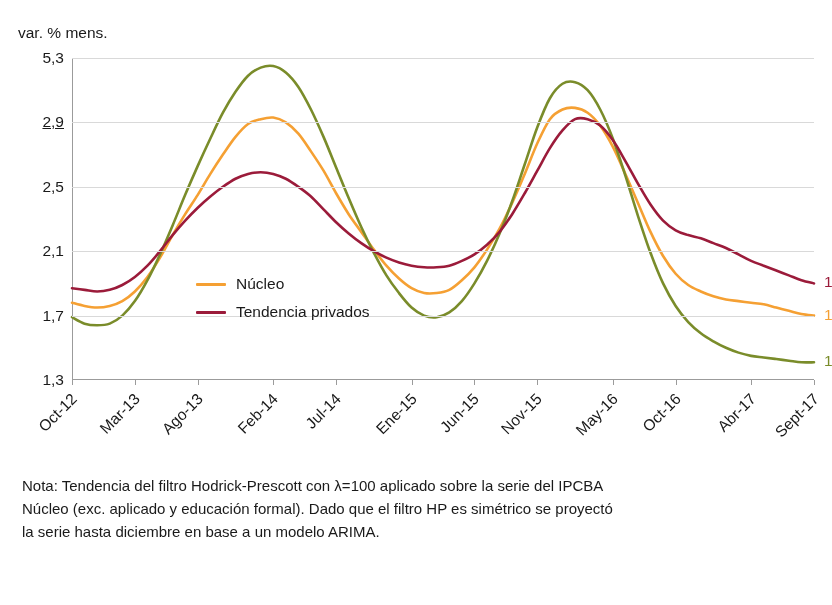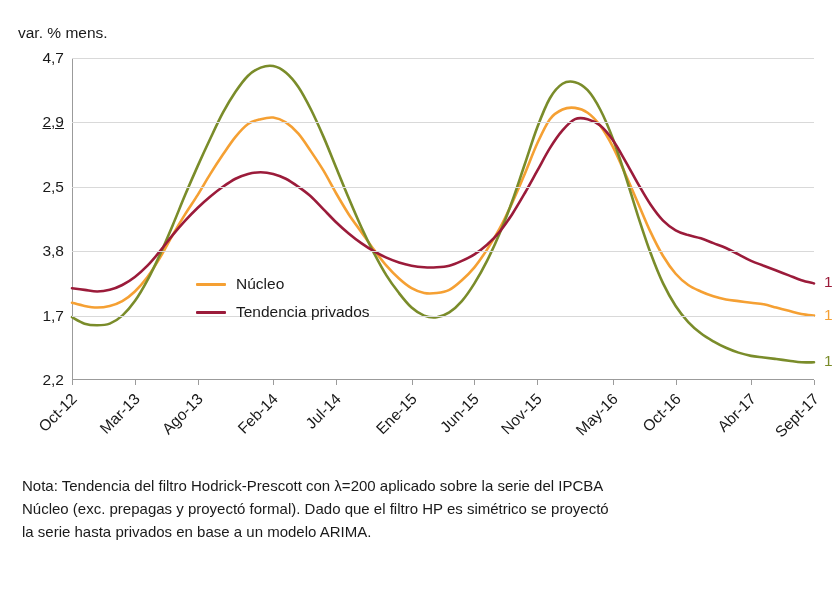--- a/index.html
+++ b/index.html
@@ -76,31 +76,31 @@
   <div class="y-axis-title">var. % mens.</div>
 
   <div class="plot-area" id="plot-area">
     <div class="axis-line-left"></div>
     <div class="axis-line-bottom"></div>
     <svg class="series-svg" id="series-svg" viewBox="0 0 742 322" preserveAspectRatio="none">
         <path d="M 0.00 244.72 C 2.10 245.26, 8.38 247.13, 12.58 247.94 C 16.77 248.75, 20.96 249.55, 25.15 249.55 C 29.34 249.55, 33.54 249.01, 37.73 247.94 C 41.92 246.87, 46.11 245.53, 50.31 243.11 C 54.50 240.70, 58.69 237.47, 62.88 233.45 C 67.07 229.42, 71.27 224.59, 75.46 218.96 C 79.65 213.32, 83.84 206.62, 88.03 199.64 C 92.23 192.66, 96.42 184.34, 100.61 177.10 C 104.80 169.85, 108.99 162.88, 113.19 156.17 C 117.38 149.46, 121.57 143.56, 125.76 136.85 C 129.95 130.14, 134.15 122.63, 138.34 115.92 C 142.53 109.21, 146.72 102.77, 150.92 96.60 C 155.11 90.43, 159.30 83.99, 163.49 78.89 C 167.68 73.79, 171.88 68.96, 176.07 66.01 C 180.26 63.06, 184.45 62.25, 188.64 61.18 C 192.84 60.11, 197.03 59.03, 201.22 59.57 C 205.41 60.11, 209.60 61.72, 213.80 64.40 C 217.99 67.08, 222.18 70.84, 226.37 75.67 C 230.56 80.50, 234.76 87.21, 238.95 93.38 C 243.14 99.55, 247.33 105.72, 251.53 112.70 C 255.72 119.68, 259.91 127.99, 264.10 135.24 C 268.29 142.48, 272.49 149.73, 276.68 156.17 C 280.87 162.61, 285.06 167.98, 289.25 173.88 C 293.45 179.78, 297.64 185.95, 301.83 191.59 C 306.02 197.23, 310.21 202.86, 314.41 207.69 C 318.60 212.52, 322.79 216.81, 326.98 220.57 C 331.18 224.33, 335.37 227.81, 339.56 230.23 C 343.75 232.64, 347.94 234.25, 352.14 235.06 C 356.33 235.86, 360.52 235.60, 364.71 235.06 C 368.90 234.52, 373.10 233.99, 377.29 231.84 C 381.48 229.69, 385.67 225.94, 389.86 222.18 C 394.06 218.42, 398.25 214.40, 402.44 209.30 C 406.63 204.20, 410.82 198.03, 415.02 191.59 C 419.21 185.15, 423.40 178.44, 427.59 170.66 C 431.79 162.88, 435.98 154.02, 440.17 144.90 C 444.36 135.78, 448.55 125.85, 452.75 115.92 C 456.94 105.99, 461.13 94.45, 465.32 85.33 C 469.51 76.21, 473.71 66.81, 477.90 61.18 C 482.09 55.55, 486.28 53.40, 490.47 51.52 C 494.67 49.64, 498.86 49.37, 503.05 49.91 C 507.24 50.45, 511.44 51.79, 515.63 54.74 C 519.82 57.69, 524.01 61.98, 528.20 67.62 C 532.40 73.25, 536.59 80.50, 540.78 88.55 C 544.97 96.60, 549.16 106.53, 553.36 115.92 C 557.55 125.31, 561.74 135.24, 565.93 144.90 C 570.12 154.56, 574.32 165.02, 578.51 173.88 C 582.70 182.73, 586.89 191.05, 591.08 198.03 C 595.28 205.01, 599.47 210.91, 603.66 215.74 C 607.85 220.57, 612.05 224.06, 616.24 227.01 C 620.43 229.96, 624.62 231.57, 628.81 233.45 C 633.01 235.33, 637.20 236.94, 641.39 238.28 C 645.58 239.62, 649.77 240.69, 653.97 241.50 C 658.16 242.31, 662.35 242.57, 666.54 243.11 C 670.73 243.65, 674.93 244.18, 679.12 244.72 C 683.31 245.26, 687.50 245.52, 691.69 246.33 C 695.89 247.13, 700.08 248.48, 704.27 249.55 C 708.46 250.62, 712.66 251.70, 716.85 252.77 C 721.04 253.84, 725.23 255.19, 729.42 255.99 C 733.62 256.80, 739.90 257.33, 742.00 257.60" fill="none" stroke="#F5A033" stroke-width="2.6" stroke-linecap="round" stroke-linejoin="round"></path>
         <path d="M 0.00 259.21 C 2.10 260.28, 8.38 264.31, 12.58 265.65 C 16.77 266.99, 20.96 267.26, 25.15 267.26 C 29.34 267.26, 33.54 267.26, 37.73 265.65 C 41.92 264.04, 46.11 261.36, 50.31 257.60 C 54.50 253.84, 58.69 249.01, 62.88 243.11 C 67.07 237.21, 71.27 229.96, 75.46 222.18 C 79.65 214.40, 83.84 205.54, 88.03 196.42 C 92.23 187.30, 96.42 177.37, 100.61 167.44 C 104.80 157.51, 108.99 146.78, 113.19 136.85 C 117.38 126.92, 121.57 117.26, 125.76 107.87 C 129.95 98.48, 134.15 89.36, 138.34 80.50 C 142.53 71.64, 146.72 62.52, 150.92 54.74 C 155.11 46.96, 159.30 39.98, 163.49 33.81 C 167.68 27.64, 171.88 21.73, 176.07 17.71 C 180.26 13.68, 184.45 11.27, 188.64 9.66 C 192.84 8.05, 197.03 7.24, 201.22 8.05 C 205.41 8.85, 209.60 11.00, 213.80 14.49 C 217.99 17.98, 222.18 22.81, 226.37 28.98 C 230.56 35.15, 234.76 43.20, 238.95 51.52 C 243.14 59.84, 247.33 69.23, 251.53 78.89 C 255.72 88.55, 259.91 99.28, 264.10 109.48 C 268.29 119.68, 272.49 130.14, 276.68 140.07 C 280.87 150.00, 285.06 159.93, 289.25 169.05 C 293.45 178.17, 297.64 186.76, 301.83 194.81 C 306.02 202.86, 310.21 210.64, 314.41 217.35 C 318.60 224.06, 322.79 229.69, 326.98 235.06 C 331.18 240.43, 335.37 245.79, 339.56 249.55 C 343.75 253.31, 347.94 255.99, 352.14 257.60 C 356.33 259.21, 360.52 259.75, 364.71 259.21 C 368.90 258.67, 373.10 257.06, 377.29 254.38 C 381.48 251.70, 385.67 247.94, 389.86 243.11 C 394.06 238.28, 398.25 232.11, 402.44 225.40 C 406.63 218.69, 410.82 211.18, 415.02 202.86 C 419.21 194.54, 423.40 185.42, 427.59 175.49 C 431.79 165.56, 435.98 154.83, 440.17 143.29 C 444.36 131.75, 448.55 118.60, 452.75 106.26 C 456.94 93.92, 461.13 80.23, 465.32 69.23 C 469.51 58.23, 473.71 47.50, 477.90 40.25 C 482.09 33.00, 486.28 28.44, 490.47 25.76 C 494.67 23.08, 498.86 23.08, 503.05 24.15 C 507.24 25.22, 511.44 27.64, 515.63 32.20 C 519.82 36.76, 524.01 43.47, 528.20 51.52 C 532.40 59.57, 536.59 69.50, 540.78 80.50 C 544.97 91.50, 549.16 104.65, 553.36 117.53 C 557.55 130.41, 561.74 144.90, 565.93 157.78 C 570.12 170.66, 574.32 183.54, 578.51 194.81 C 582.70 206.08, 586.89 216.55, 591.08 225.40 C 595.28 234.25, 599.47 241.50, 603.66 247.94 C 607.85 254.38, 612.05 259.48, 616.24 264.04 C 620.43 268.60, 624.62 272.09, 628.81 275.31 C 633.01 278.53, 637.20 280.94, 641.39 283.36 C 645.58 285.78, 649.77 287.92, 653.97 289.80 C 658.16 291.68, 662.35 293.29, 666.54 294.63 C 670.73 295.97, 674.93 297.05, 679.12 297.85 C 683.31 298.66, 687.50 298.92, 691.69 299.46 C 695.89 300.00, 700.08 300.53, 704.27 301.07 C 708.46 301.61, 712.66 302.14, 716.85 302.68 C 721.04 303.22, 725.23 304.02, 729.42 304.29 C 733.62 304.56, 739.90 304.29, 742.00 304.29" fill="none" stroke="#7A8C2A" stroke-width="2.6" stroke-linecap="round" stroke-linejoin="round"></path>
         <path d="M 0.00 230.23 C 2.10 230.50, 8.38 231.30, 12.58 231.84 C 16.77 232.38, 20.96 233.45, 25.15 233.45 C 29.34 233.45, 33.54 232.91, 37.73 231.84 C 41.92 230.77, 46.11 229.16, 50.31 227.01 C 54.50 224.86, 58.69 222.18, 62.88 218.96 C 67.07 215.74, 71.27 211.98, 75.46 207.69 C 79.65 203.40, 83.84 198.30, 88.03 193.20 C 92.23 188.10, 96.42 182.20, 100.61 177.10 C 104.80 172.00, 108.99 167.17, 113.19 162.61 C 117.38 158.05, 121.57 153.75, 125.76 149.73 C 129.95 145.70, 134.15 141.95, 138.34 138.46 C 142.53 134.97, 146.72 131.75, 150.92 128.80 C 155.11 125.85, 159.30 122.90, 163.49 120.75 C 167.68 118.60, 171.88 116.99, 176.07 115.92 C 180.26 114.85, 184.45 114.31, 188.64 114.31 C 192.84 114.31, 197.03 114.85, 201.22 115.92 C 205.41 116.99, 209.60 118.60, 213.80 120.75 C 217.99 122.90, 222.18 125.85, 226.37 128.80 C 230.56 131.75, 234.76 134.70, 238.95 138.46 C 243.14 142.22, 247.33 147.05, 251.53 151.34 C 255.72 155.63, 259.91 160.20, 264.10 164.22 C 268.29 168.25, 272.49 172.00, 276.68 175.49 C 280.87 178.98, 285.06 182.20, 289.25 185.15 C 293.45 188.10, 297.64 190.78, 301.83 193.20 C 306.02 195.61, 310.21 197.76, 314.41 199.64 C 318.60 201.52, 322.79 203.13, 326.98 204.47 C 331.18 205.81, 335.37 206.89, 339.56 207.69 C 343.75 208.50, 347.94 209.03, 352.14 209.30 C 356.33 209.57, 360.52 209.57, 364.71 209.30 C 368.90 209.03, 373.10 208.76, 377.29 207.69 C 381.48 206.62, 385.67 204.74, 389.86 202.86 C 394.06 200.98, 398.25 199.10, 402.44 196.42 C 406.63 193.74, 410.82 190.52, 415.02 186.76 C 419.21 183.00, 423.40 178.98, 427.59 173.88 C 431.79 168.78, 435.98 162.61, 440.17 156.17 C 444.36 149.73, 448.55 142.48, 452.75 135.24 C 456.94 127.99, 461.13 120.21, 465.32 112.70 C 469.51 105.19, 473.71 96.87, 477.90 90.16 C 482.09 83.45, 486.28 77.28, 490.47 72.45 C 494.67 67.62, 498.86 63.06, 503.05 61.18 C 507.24 59.30, 511.44 60.11, 515.63 61.18 C 519.82 62.25, 524.01 64.13, 528.20 67.62 C 532.40 71.11, 536.59 76.21, 540.78 82.11 C 544.97 88.01, 549.16 95.79, 553.36 103.04 C 557.55 110.28, 561.74 118.33, 565.93 125.58 C 570.12 132.82, 574.32 140.34, 578.51 146.51 C 582.70 152.68, 586.89 158.32, 591.08 162.61 C 595.28 166.90, 599.47 169.85, 603.66 172.27 C 607.85 174.68, 612.05 175.76, 616.24 177.10 C 620.43 178.44, 624.62 178.98, 628.81 180.32 C 633.01 181.66, 637.20 183.54, 641.39 185.15 C 645.58 186.76, 649.77 188.10, 653.97 189.98 C 658.16 191.86, 662.35 194.27, 666.54 196.42 C 670.73 198.57, 674.93 200.98, 679.12 202.86 C 683.31 204.74, 687.50 206.08, 691.69 207.69 C 695.89 209.30, 700.08 210.91, 704.27 212.52 C 708.46 214.13, 712.66 215.74, 716.85 217.35 C 721.04 218.96, 725.23 220.84, 729.42 222.18 C 733.62 223.52, 739.90 224.86, 742.00 225.40" fill="none" stroke="#9B1B3A" stroke-width="2.6" stroke-linecap="round" stroke-linejoin="round"></path>
       </svg>
-  <div class="y-tick-label" style="top: 322px;">2,2</div>
+  <div class="y-tick-label" style="top: 322px;">1,3</div>
       <div class="gridline" style="top: 257.6px;"></div>
       <div class="y-tick-label" style="top: 257.6px;">1,7</div>
       <div class="gridline" style="top: 193.2px;"></div>
-      <div class="y-tick-label" style="top: 193.2px;">3,8</div>
+      <div class="y-tick-label" style="top: 193.2px;">2,1</div>
       <div class="gridline" style="top: 128.8px;"></div>
       <div class="y-tick-label" style="top: 128.8px;">2,5</div>
       <div class="gridline" style="top: 64.4px;"></div>
       <div class="y-tick-label" style="top: 64.4px; text-decoration: underline;">2,9</div>
       <div class="gridline" style="top: 0px;"></div>
-      <div class="y-tick-label" style="top: 0px;">4,7</div>
+      <div class="y-tick-label" style="top: 0px;">5,3</div>
       <div class="tick-mark" style="left: 0px;"></div>
       <div class="tick-mark" style="left: 62.8814px;"></div>
       <div class="tick-mark" style="left: 125.763px;"></div>
       <div class="tick-mark" style="left: 201.22px;"></div>
       <div class="tick-mark" style="left: 264.102px;"></div>
       <div class="tick-mark" style="left: 339.559px;"></div>
       <div class="tick-mark" style="left: 402.441px;"></div>
       <div class="tick-mark" style="left: 465.322px;"></div>
       <div class="tick-mark" style="left: 540.78px;"></div>
       <div class="tick-mark" style="left: 603.661px;"></div>
@@ -134,18 +134,18 @@
     </div>
   </div>
 
   <div id="end-labels">
       <div class="end-label" style="left: 824px; top: 305.6px; color: rgb(245, 160, 51);">1,7</div>
       <div class="end-label" style="left: 824px; top: 352.29px; color: rgb(122, 140, 42);">1,4</div>
       <div class="end-label" style="left: 824px; top: 273.4px; color: rgb(155, 27, 58);">1,9</div>
     </div>
 
   <div class="footnote">
-    <div>Nota: Tendencia del filtro Hodrick-Prescott con λ=200 aplicado sobre la serie del IPCBA</div>
-    <div>Núcleo (exc. prepagas y proyectó formal). Dado que el filtro HP es simétrico se proyectó</div>
-    <div>la serie hasta privados en base a un modelo ARIMA.</div>
+    <div>Nota: Tendencia del filtro Hodrick-Prescott con λ=100 aplicado sobre la serie del IPCBA</div>
+    <div>Núcleo (exc. aplicado y educación formal). Dado que el filtro HP es simétrico se proyectó</div>
+    <div>la serie hasta diciembre en base a un modelo ARIMA.</div>
   </div>
 
 </div>
 
 </body></html>

